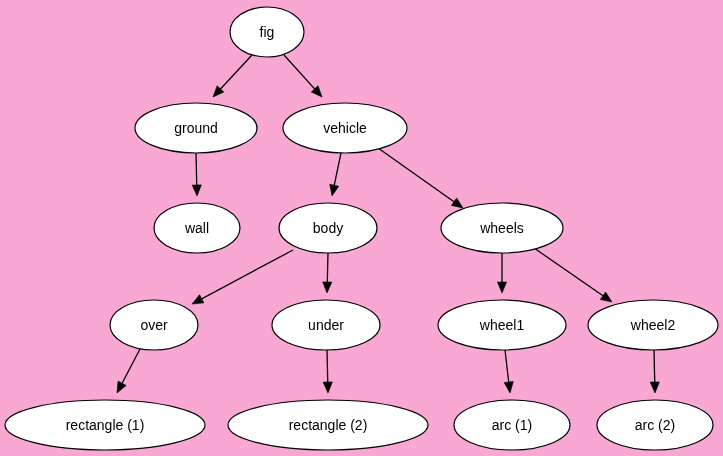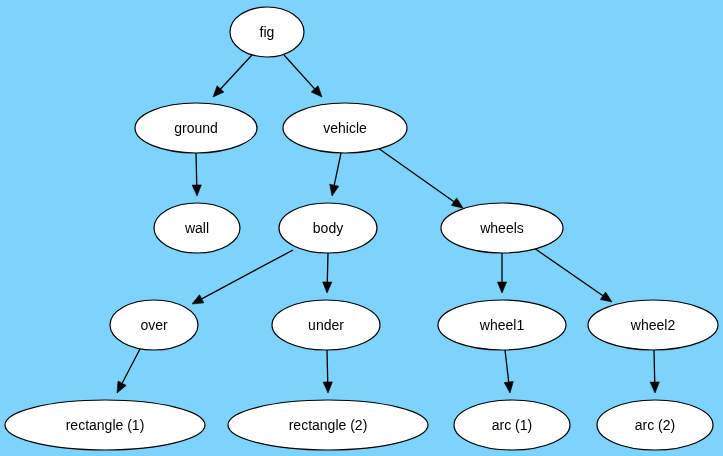--- a/index.html
+++ b/index.html
@@ -4,21 +4,21 @@
 <style>
   html, body {
     margin: 0;
     padding: 0;
     background: #ffffff;
   }
   #graph-canvas {
     position: relative;
     width: 723px;
     height: 456px;
-    background: #7dd3fc;
+    background: #f9a8d4;
     font-family: "Liberation Sans", sans-serif;
     overflow: hidden;
   }
   svg#graph-svg {
     display: block;
     width: 723px;
     height: 456px;
   }
   .node-ellipse {
     fill: #ffffff;

